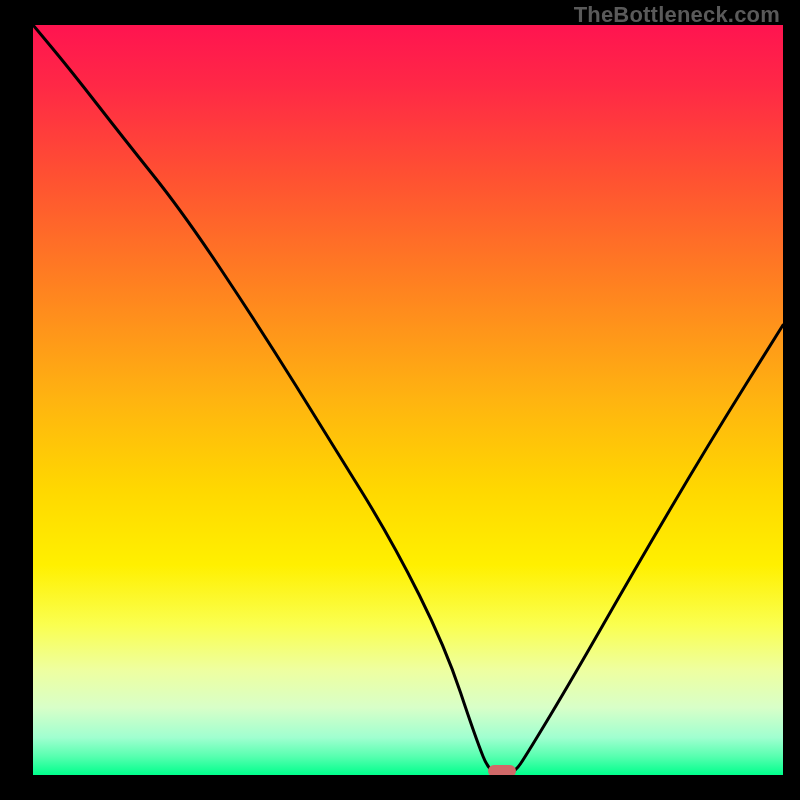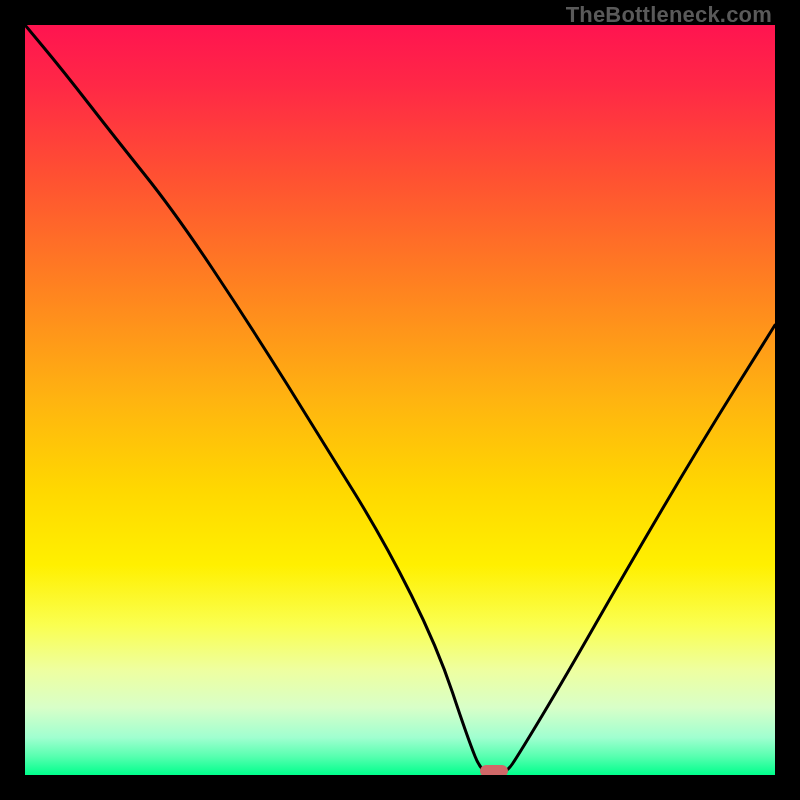--- a/index.html
+++ b/index.html
@@ -5,21 +5,21 @@
   html, body {
     margin: 0;
     padding: 0;
     width: 800px;
     height: 800px;
     background: #000;
     overflow: hidden;
   }
   .frame {
     position: absolute;
-    left: 0;
+    left: 8px;
     top: 0;
     width: 782px;
     height: 800px;
     background: #000;
   }
   .plot {
     position: absolute;
     left: 25px;
     top: 25px;
     width: 750px;

